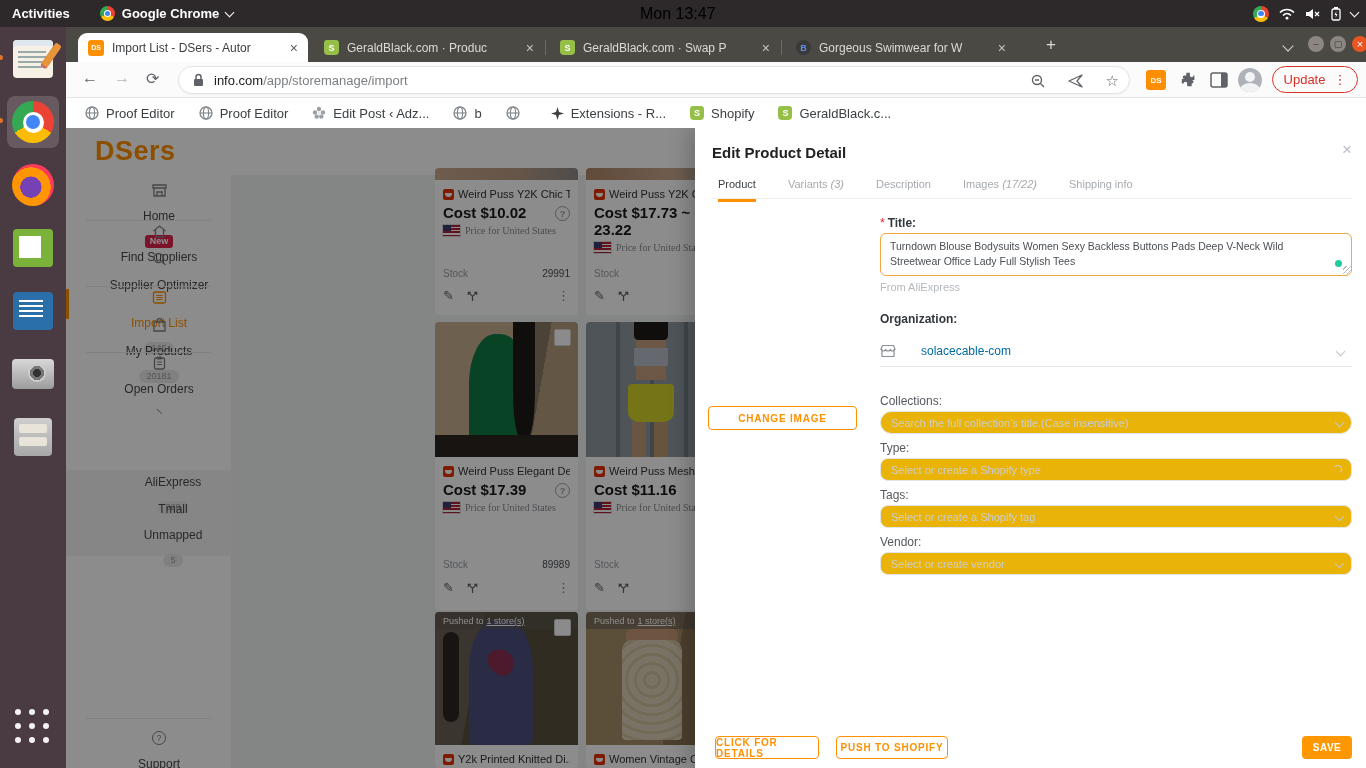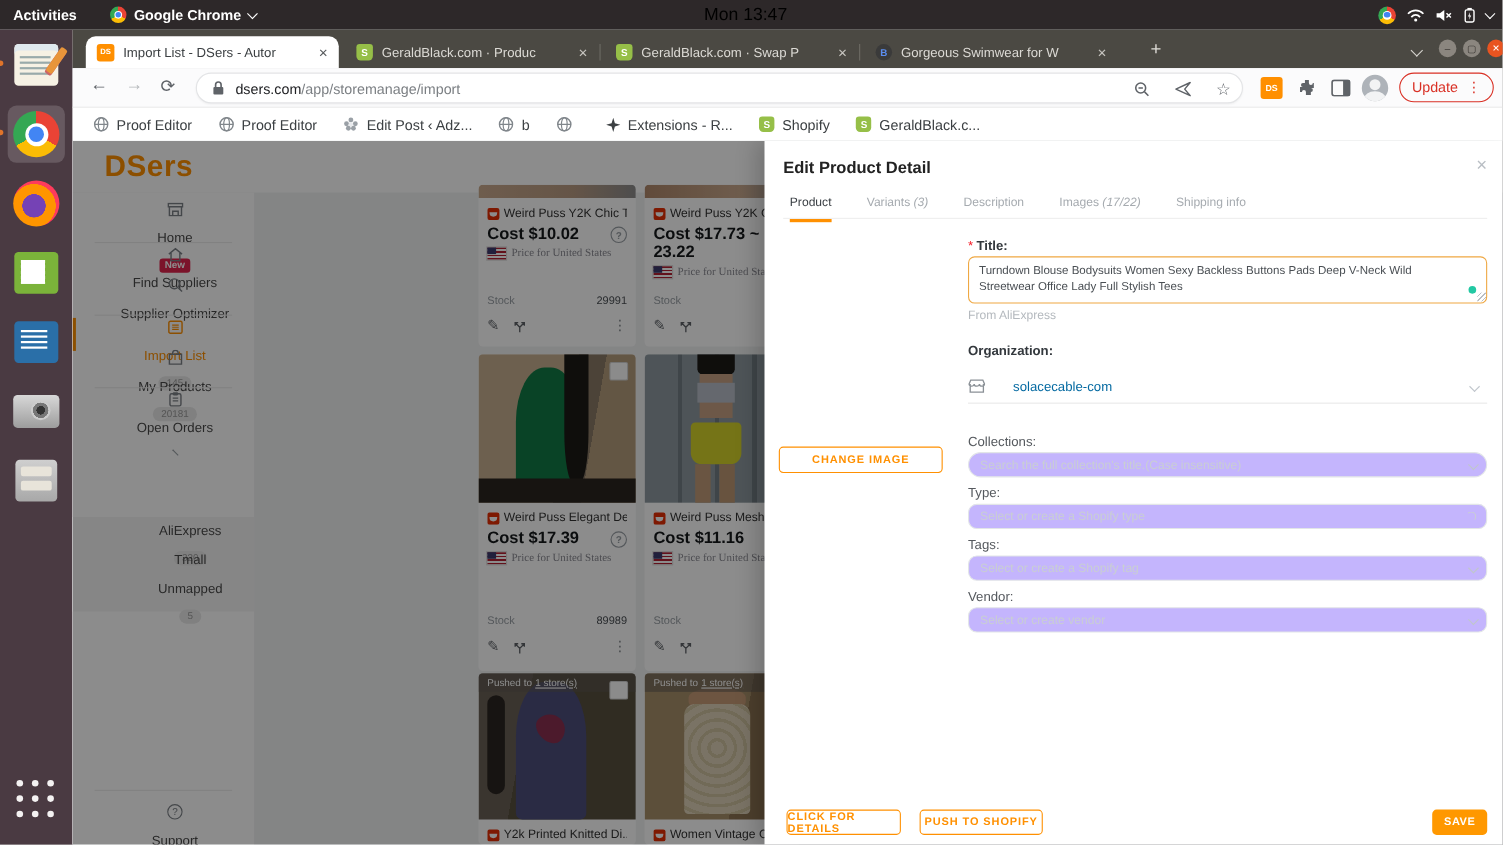--- a/index.html
+++ b/index.html
@@ -175,21 +175,21 @@
         box-sizing:border-box;padding:5px 26px 5px 9px;font-family:"Liberation Sans",sans-serif;
         font-size:10.5px;line-height:1.45;color:#4a4f54;resize:none;outline:none;}
   .green-dot{position:absolute;left:640px;top:132px;width:7px;height:7px;border-radius:50%;background:#22c8a3;}
   .resize-h{position:absolute;left:648px;top:138px;width:8px;height:8px;
         background:repeating-linear-gradient(135deg,transparent 0 2px,#b9bec4 2px 3px);}
   .m-from{position:absolute;left:185px;top:153px;font-size:11px;color:#b4b9be;}
   .org-row{position:absolute;left:185px;top:208px;width:472px;height:31px;border-bottom:1px solid #e8e8e8;
         display:flex;align-items:center;gap:25px;box-sizing:border-box;color:#0369a1;text-align:right;}
   .m-input{position:absolute;left:185px;width:472px;height:23px;border:1px solid #e2e5e8;border-radius:8px;
         box-sizing:border-box;font-size:11px;color:#5b6065;padding:0 26px 0 10px;outline:none;
-        font-family:"Liberation Sans",sans-serif;background:#c4b5fd;}
+        font-family:"Liberation Sans",sans-serif;background:#eab308;}
   .m-input::placeholder{color:#c9ced3;}
   .in-chev{position:absolute;left:641px;width:6px;height:6px;border-right:1.4px solid #c0c6cc;
         border-bottom:1.4px solid #c0c6cc;transform:rotate(45deg);}
   .spinner{position:absolute;left:638px;width:9px;height:9px;border-radius:50%;border:1.5px solid #c9ced3;
         border-bottom-color:transparent;border-left-color:transparent;box-sizing:border-box;}
   .m-foot-btn{position:absolute;top:608px;height:23px;}
   .m-save{position:absolute;top:608px;right:14px;width:50px;height:23px;background:#ff9800;color:#fff;
         border-radius:4px;font-size:10px;font-weight:700;letter-spacing:.5px;display:flex;align-items:center;justify-content:center;}
 </style>
 </head>
@@ -298,21 +298,21 @@
 
   <div class="addrbar">
     <span class="nav-ico" style="left:16px;">←</span>
     <span class="nav-ico" style="left:48px;color:#b6b9bc;">→</span>
     <span class="nav-ico" style="left:80px;">⟳</span>
     <div class="urlpill">
       <svg width="11" height="14" viewBox="0 0 11 14" style="margin-left:14px;flex:none;">
         <rect x="1" y="6" width="9" height="7" rx="1" fill="#5f6368"></rect>
         <path d="M3 6 V4 a2.5 2.5 0 0 1 5 0 V6" stroke="#5f6368" stroke-width="1.5" fill="none"></path>
         </svg>
-      <span class="urltext"><b style="font-weight:400;">dsers.com</b><span class="path">/app/storemanage/import</span></span>
+      <span class="urltext"><b style="font-weight:400;">info.com</b><span class="path">/app/storemanage/import</span></span>
       <span class="pill-icos">
         <svg width="15" height="15" viewBox="0 0 15 15">
           <circle cx="6" cy="6" r="4.5" stroke="#5f6368" stroke-width="1.4" fill="none"></circle>
           <path d="M4 6 h4 M9.5 9.5 L13 13" stroke="#5f6368" stroke-width="1.4"></path>
           </svg>
         <svg width="16" height="14" viewBox="0 0 16 14">
           <path d="M1 7 L14 1 L9 7 L14 13 Z" stroke="#5f6368" stroke-width="1.3" fill="none" stroke-linejoin="round"></path>
           </svg>
         <span style="font-size:15px;">☆</span>
       </span>

